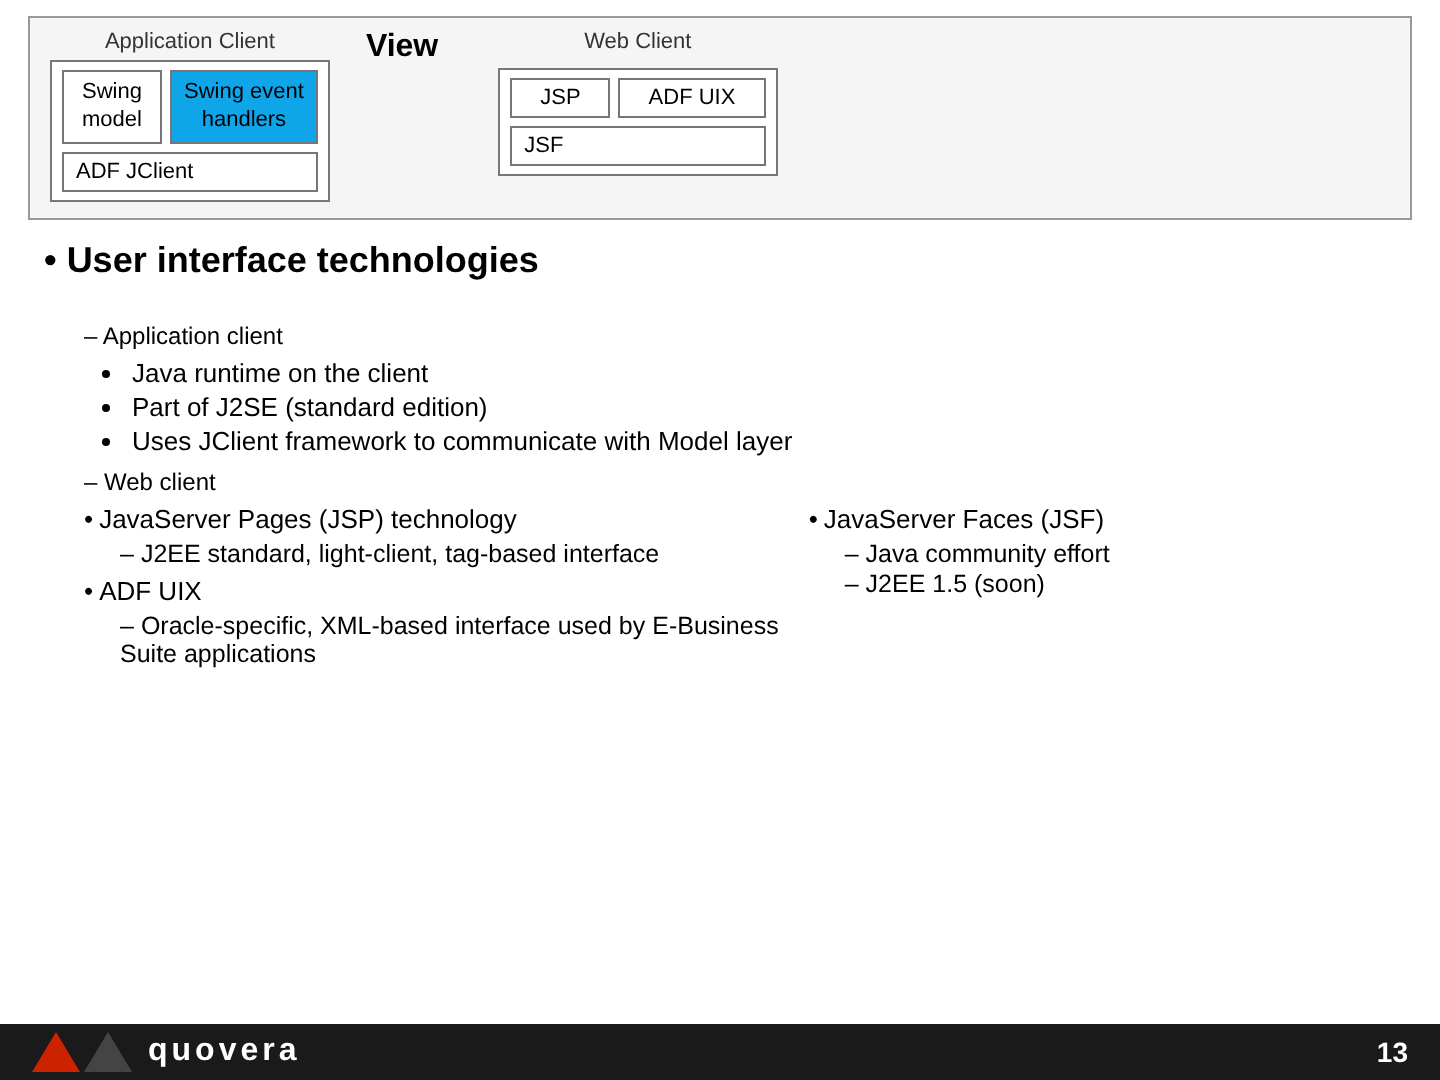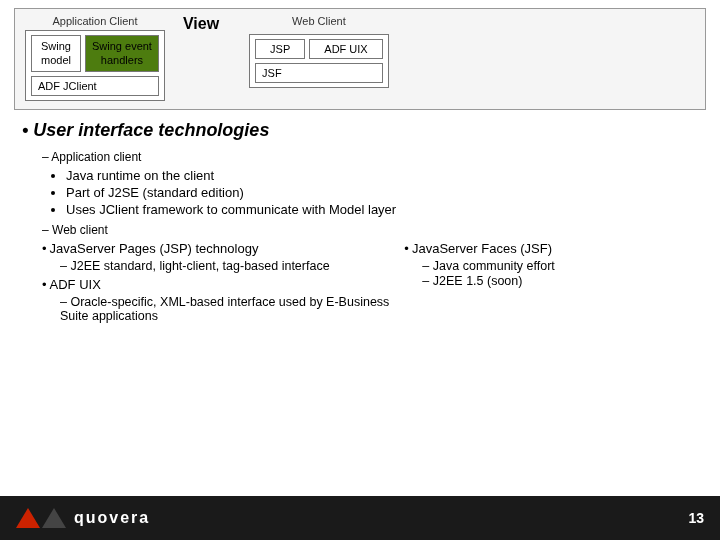--- a/index.html
+++ b/index.html
@@ -38,22 +38,21 @@
 
     
     .main-content {
       padding: 4px 22px 0 22px;
     }
 
     .bullet-main {
       font-size: 18px;
       font-weight: bold;
       color: #000;
-      margin-bottom: 9px;
-      font-style: italic;
+      margin-bottom: 20px;
     }
 
     .sub-heading {
       font-size: 12px;
       color: #000;
       margin-left: 20px;
       margin-bottom: 4px;
     }
 
     .bullet-list {
@@ -105,21 +104,21 @@
     .indent-item::before {
       content: "– ";
     }
 
     
     .footer {
       position: absolute;
       bottom: 0;
       left: 0;
       right: 0;
-      height: 44px;
+      height: 28px;
       background: #1a1a1a;
       display: flex;
       align-items: center;
       justify-content: space-between;
       padding: 0 16px;
     }
 
     .footer-logo {
       display: flex;
       align-items: center;
@@ -166,21 +165,21 @@
 </head>
 <body>
 
 <div class="diagram-top">
 
   <div class="left-section">
     <div style="font-size:11px; text-align:center; color:#333; margin-bottom:3px;">Application Client</div>
     <div style="border:1.5px solid #777; padding:4px 5px; background:#fff; display:inline-block;">
       <div style="display:flex; gap:4px; margin-bottom:4px;">
         <div style="border:1.5px solid #777; padding:3px 6px; font-size:11px; text-align:center; line-height:1.3; min-width:50px; background:#fff;">Swing<br>model</div>
-        <div style="border:1.5px solid #777; padding:3px 6px; font-size:11px; text-align:center; line-height:1.3; min-width:60px; background:#4d7c0f;"><span style="white-space:pre;">Swing event<br>handlers</span></div>
+        <div style="border:1.5px solid #777; padding:3px 6px; font-size:11px; text-align:center; line-height:1.3; min-width:60px; background:#0ea5e9;"><span style="white-space:pre;">Swing event<br>handlers</span></div>
       </div>
       <div style="border:1.5px solid #777; text-align:left; font-size:11px; padding:3px 6px; background:#fff;">ADF JClient</div>
     </div>
   </div>
 
   <div style="display:flex; flex-direction:column; justify-content:flex-start; padding-left:18px; padding-top:0;">
     <div style="font-size:16px; font-weight:bold; color:#000; margin-bottom:8px;">View</div>
   </div>
 
   <div class="right-section" style="margin-left: 30px;">

